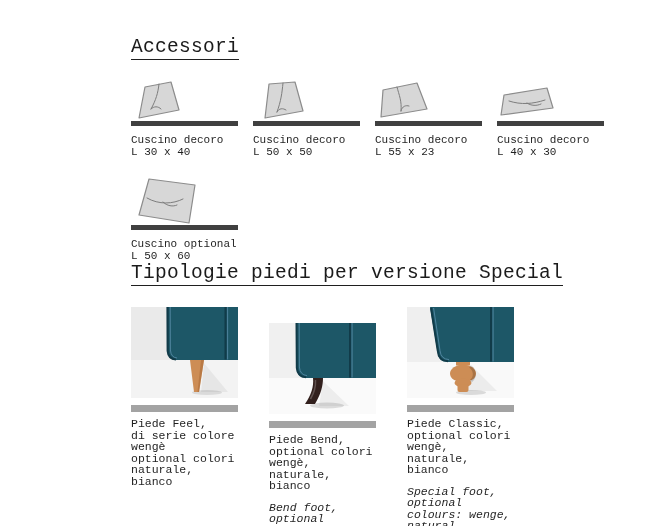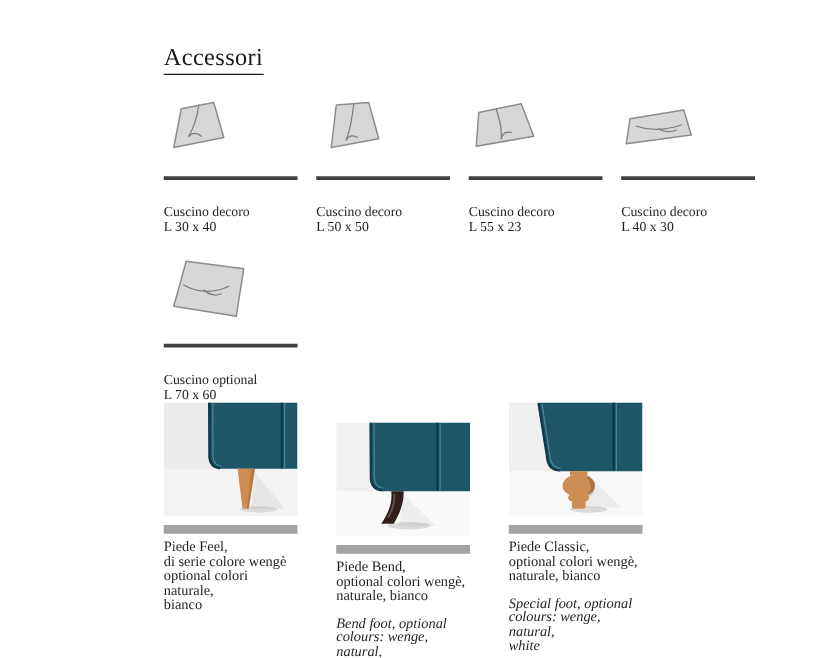--- a/index.html
+++ b/index.html
@@ -1,34 +1,34 @@
 <!DOCTYPE html>
 <html><head>
 <meta charset="utf-8">
 <style>
   html,body { margin:0; padding:0; background:#ffffff; }
   .page {
     position:relative; width:652px; height:526px; box-sizing:border-box;
     background:#ffffff; overflow:hidden;
     padding:36px 0 0 131px;
-    font-family:Liberation Serif, serif; color:#1f1f1f;
+    font-family:Liberation Mono, monospace; color:#1f1f1f;
   }
   h2.heading {
     display:table; font-size:19.5px; font-weight:normal; letter-spacing:.3px;
     margin:0 0 21px 0; padding-bottom:1px; line-height:22px;
     border-bottom:1.4px solid #1f1f1f; color:#1b1b1b;
   }
   .h-piedi { margin:22px 0 9px 0; }
   .cards { display:flex; gap:15px; align-items:flex-start; }
   .card { width:107px; }
   .row2 { margin-top:17px; }
   .art { height:40px; position:relative; }
   .art.tall { height:50px; }
   .art svg { position:absolute; left:0; bottom:0; display:block; }
-  .caption { border-top:3px solid #404040; padding-top:20px;margin-top:20px; }
+  .caption { border-top:5px solid #404040; padding-top:8px; }
   .cap-line { font-size:11px; line-height:12px; }
   .cushion-body { stroke:#8c8c8c; stroke-width:1.2; stroke-linejoin:round; }
   .cushion-crease { stroke:#7d7d7d; stroke-width:1; fill:none; stroke-linecap:round; }
   .photo { width:107px; height:91px; }
   .photo svg { display:block; }
   .foot-caption { border-top:7px solid #a3a3a3; margin-top:7px; padding-top:6px; }
   .it { margin:0; font-size:11.5px; line-height:11.5px; white-space:pre-line; }
   .en { margin:10px 0 0 0; font-size:11.5px; line-height:11.5px; white-space:pre-line; font-style:italic; }
 </style>
 </head>
@@ -113,27 +113,28 @@
           <svg width="107" height="50" viewBox="0 0 107 50">
             <g fill="#d7d7d7">
               <polygon class="cushion-body" points="18,4 64,10 58,48 8,40"></polygon>
               <path class="cushion-crease" d="M16,23 C28,30 42,29 52,24"></path>
               <path class="cushion-crease" d="M32,27 C36,31 42,32 46,30"></path>
             </g>
           </svg>
         </div>
         <figcaption class="caption">
           <div class="cap-line">Cuscino optional</div>
-          <div class="cap-line">L 70 x 60</div>
+          <div class="cap-line">L 50 x 60</div>
         </figcaption>
       </figure>
     </div>
   </section>
 
   <section>
+    <h2 class="heading h-piedi">Tipologie piedi per versione Special</h2>
 
     <div class="cards">
 
       <figure class="card" style="margin:0">
         <div class="photo">
           <svg width="107" height="91" viewBox="0 0 107 91">
             <rect x="0" y="0" width="107" height="91" fill="#eaeaea"></rect>
             <rect x="0" y="53" width="107" height="38" fill="rgba(255,255,255,0.45)"></rect>
             <polygon points="73,56 97,85 70,85" fill="rgba(0,0,0,0.05)"></polygon>
             <ellipse cx="76" cy="85.5" rx="15" ry="2.5" fill="rgba(0,0,0,0.10)"></ellipse>

